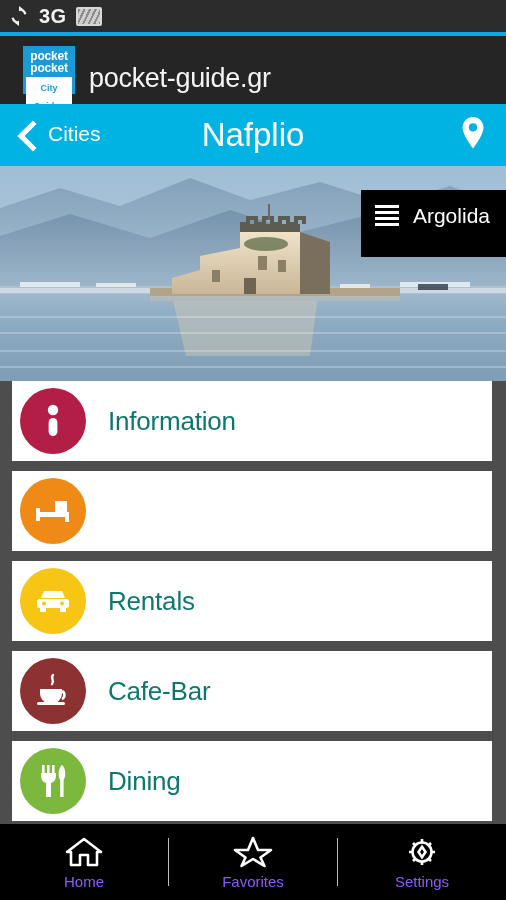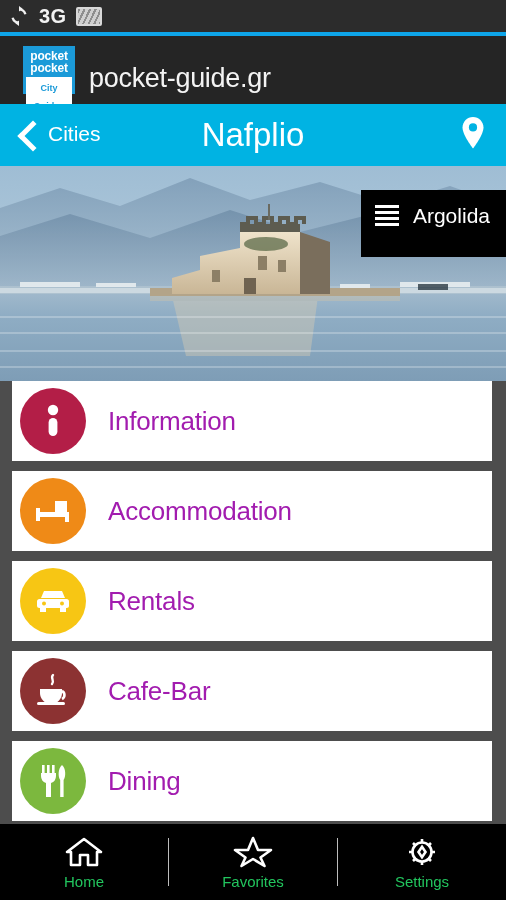--- a/index.html
+++ b/index.html
@@ -67,27 +67,27 @@
   .burger { width: 24px; height: 22px; display: flex; flex-direction: column; justify-content: space-between; }
   .burger i { display:block; height: 3px; background: #fff; }
   .region-label { color: #fff; font-size: 21px; }
 
   
   .list { position: absolute; top: 381px; left: 0; right: 0; bottom: 76px; overflow: hidden; }
   .row { margin: 0 14px 10px 12px; background: #fff; height: 80px;
     display: flex; align-items: center; cursor: pointer; }
   .row-icon { width: 66px; height: 66px; border-radius: 50%; margin-left: 8px;
     display: flex; align-items: center; justify-content: center; flex: 0 0 auto; }
-  .row-label { margin-left: 22px; font-size: 26px; color: #a21caf; letter-spacing: -.2px; }
+  .row-label { margin-left: 22px; font-size: 26px; color: #0f766e; letter-spacing: -.2px; }
 
   
   .tabbar { position: absolute; left: 0; right: 0; bottom: 0; height: 76px; background: #000;
     display: flex; align-items: center; }
   .tab { flex: 1; display: flex; flex-direction: column; align-items: center; gap: 4px; cursor: pointer; }
-  .tab-label { color: #22c55e; font-size: 15px; }
+  .tab-label { color: #8b5cf6; font-size: 15px; }
   .tab-div { width: 1px; height: 48px; background: #bdbdbd; }
 </style>
 </head>
 <body>
 
 <div class="phone">
 
   <div class="statusbar">
     <div class="sb-left">
       <span class="ico">
@@ -217,21 +217,20 @@
     <div class="row">
       <span class="row-icon" style="background:#ef8a17">
         <svg width="40" height="30" viewBox="0 0 40 30">
           <path d="M22 5 L34 5 L34 16 L22 16 Z" fill="#fff"></path>
           <path d="M22 5 L22 16 L14 16 Z" fill="#ef8a17"></path>
           <rect x="3" y="16" width="33" height="5" fill="#fff"></rect>
           <rect x="3" y="12" width="4" height="13" fill="#fff"></rect>
           <rect x="32" y="21" width="4" height="5" fill="#fff"></rect>
         </svg>
       </span>
-      <span class="row-label">Accommodation</span>
     </div>
 
     <div class="row">
       <span class="row-icon" style="background:#f7c614">
         <svg width="40" height="30" viewBox="0 0 40 30">
           <path d="M8 12 L11 5 L29 5 L32 12 Z" fill="#fff"></path>
           <rect x="4" y="13" width="32" height="9" rx="2.5" fill="#fff"></rect>
           <rect x="7" y="22" width="6" height="4" fill="#fff"></rect>
           <rect x="27" y="22" width="6" height="4" fill="#fff"></rect>
           <circle cx="11" cy="17.5" r="2" fill="#f7c614"></circle>

